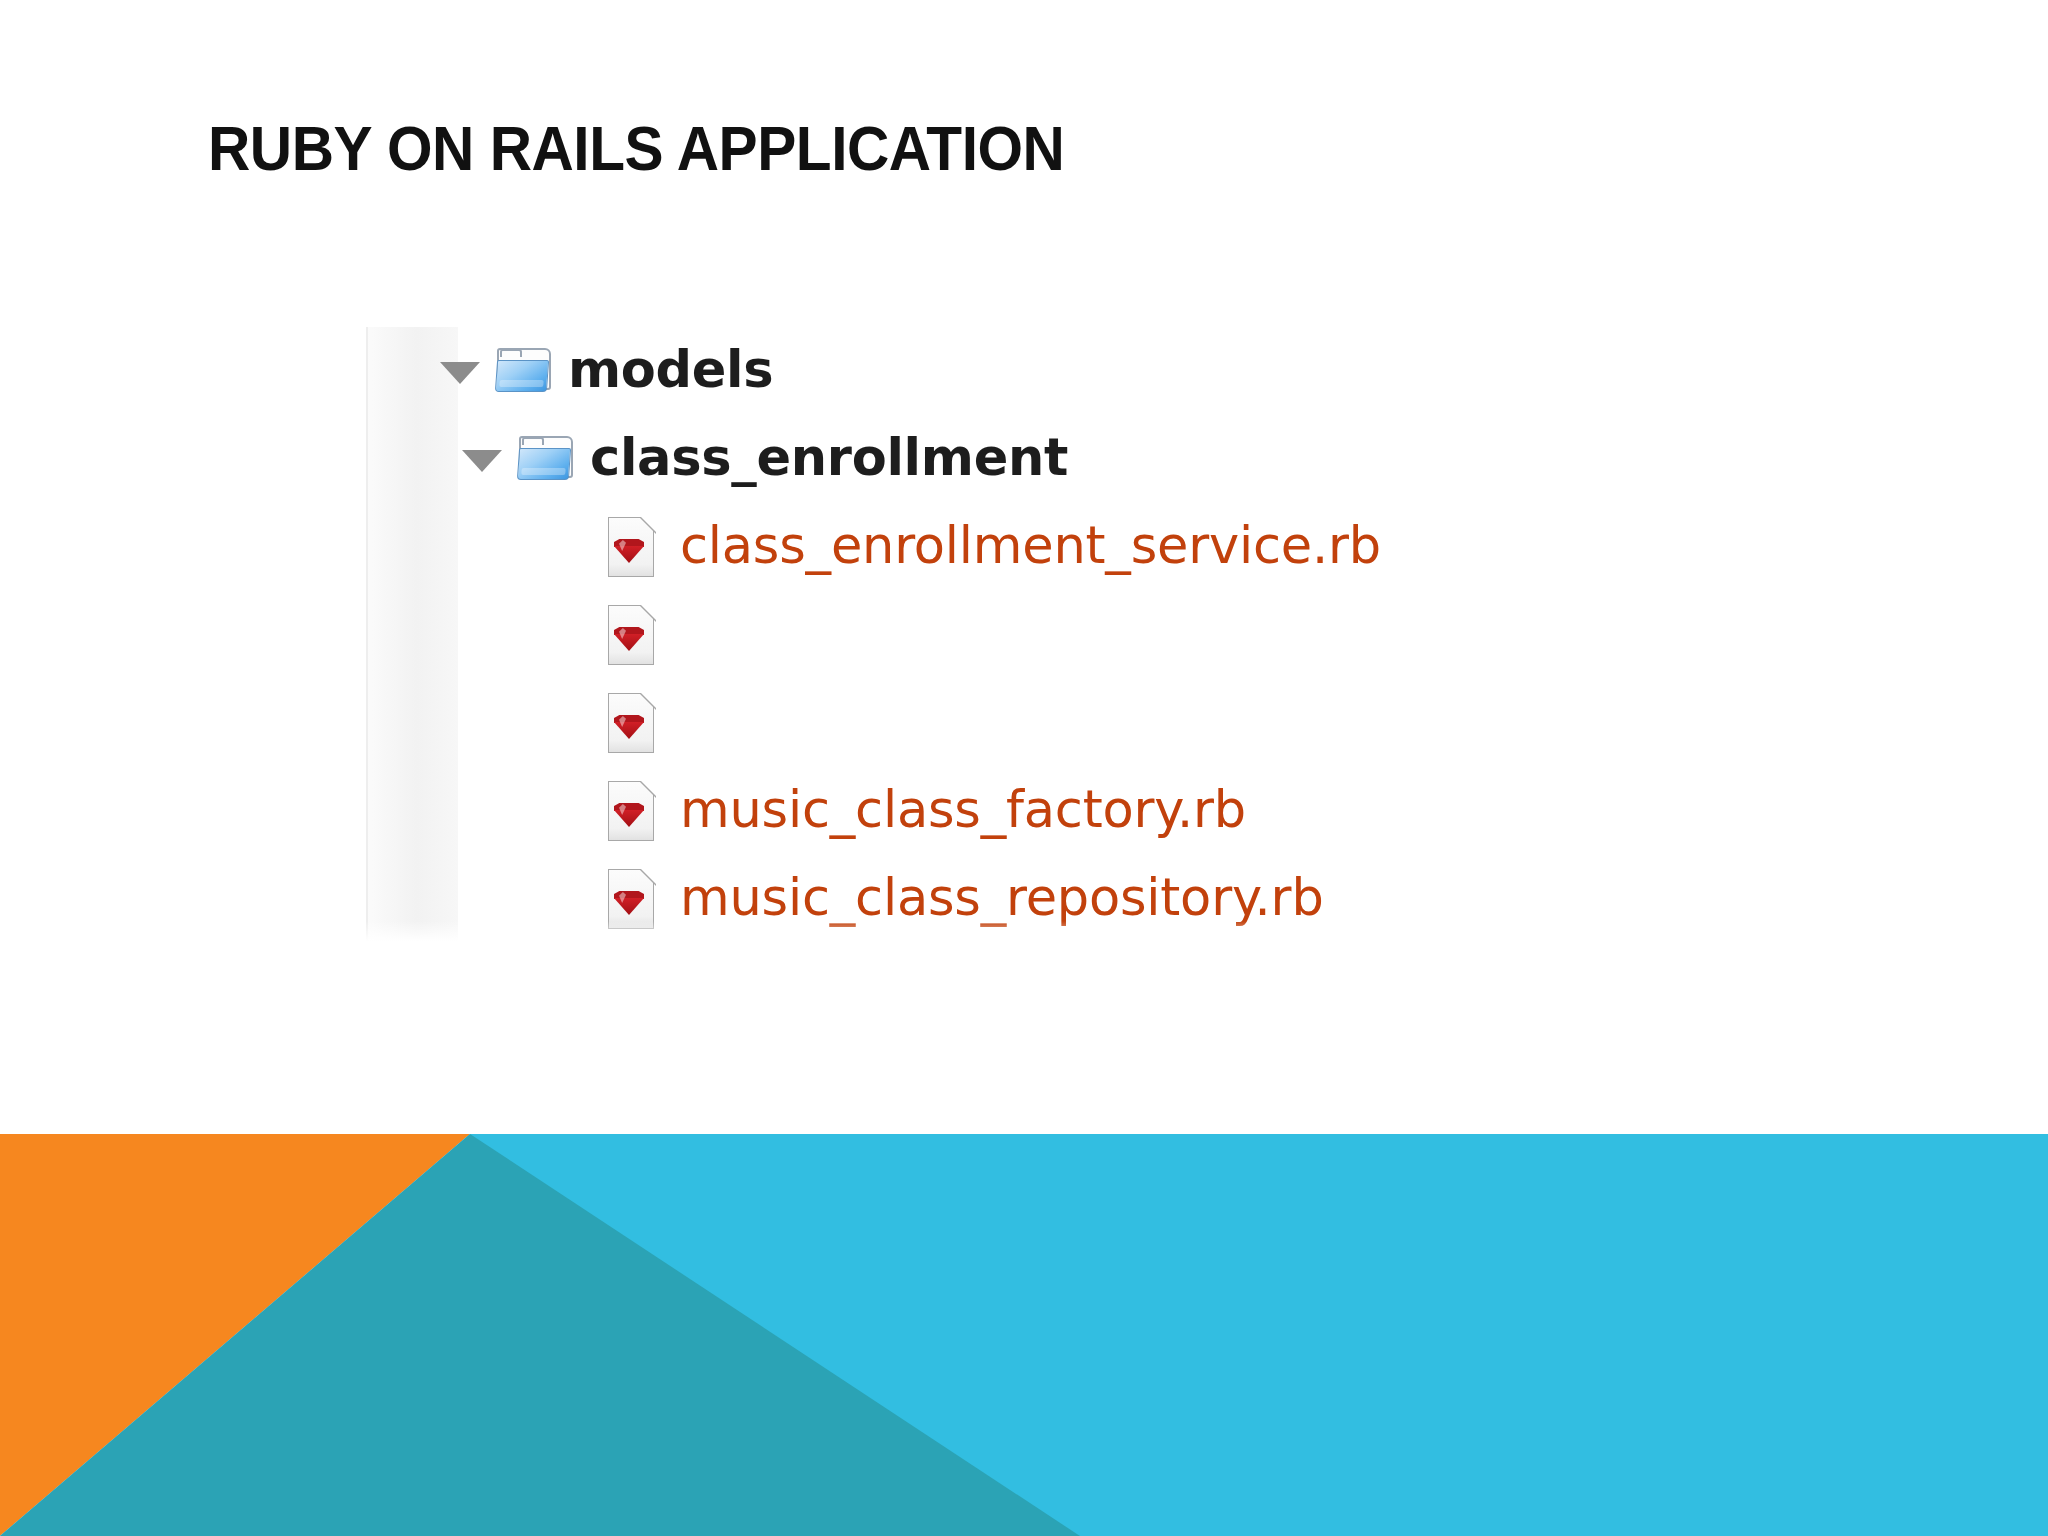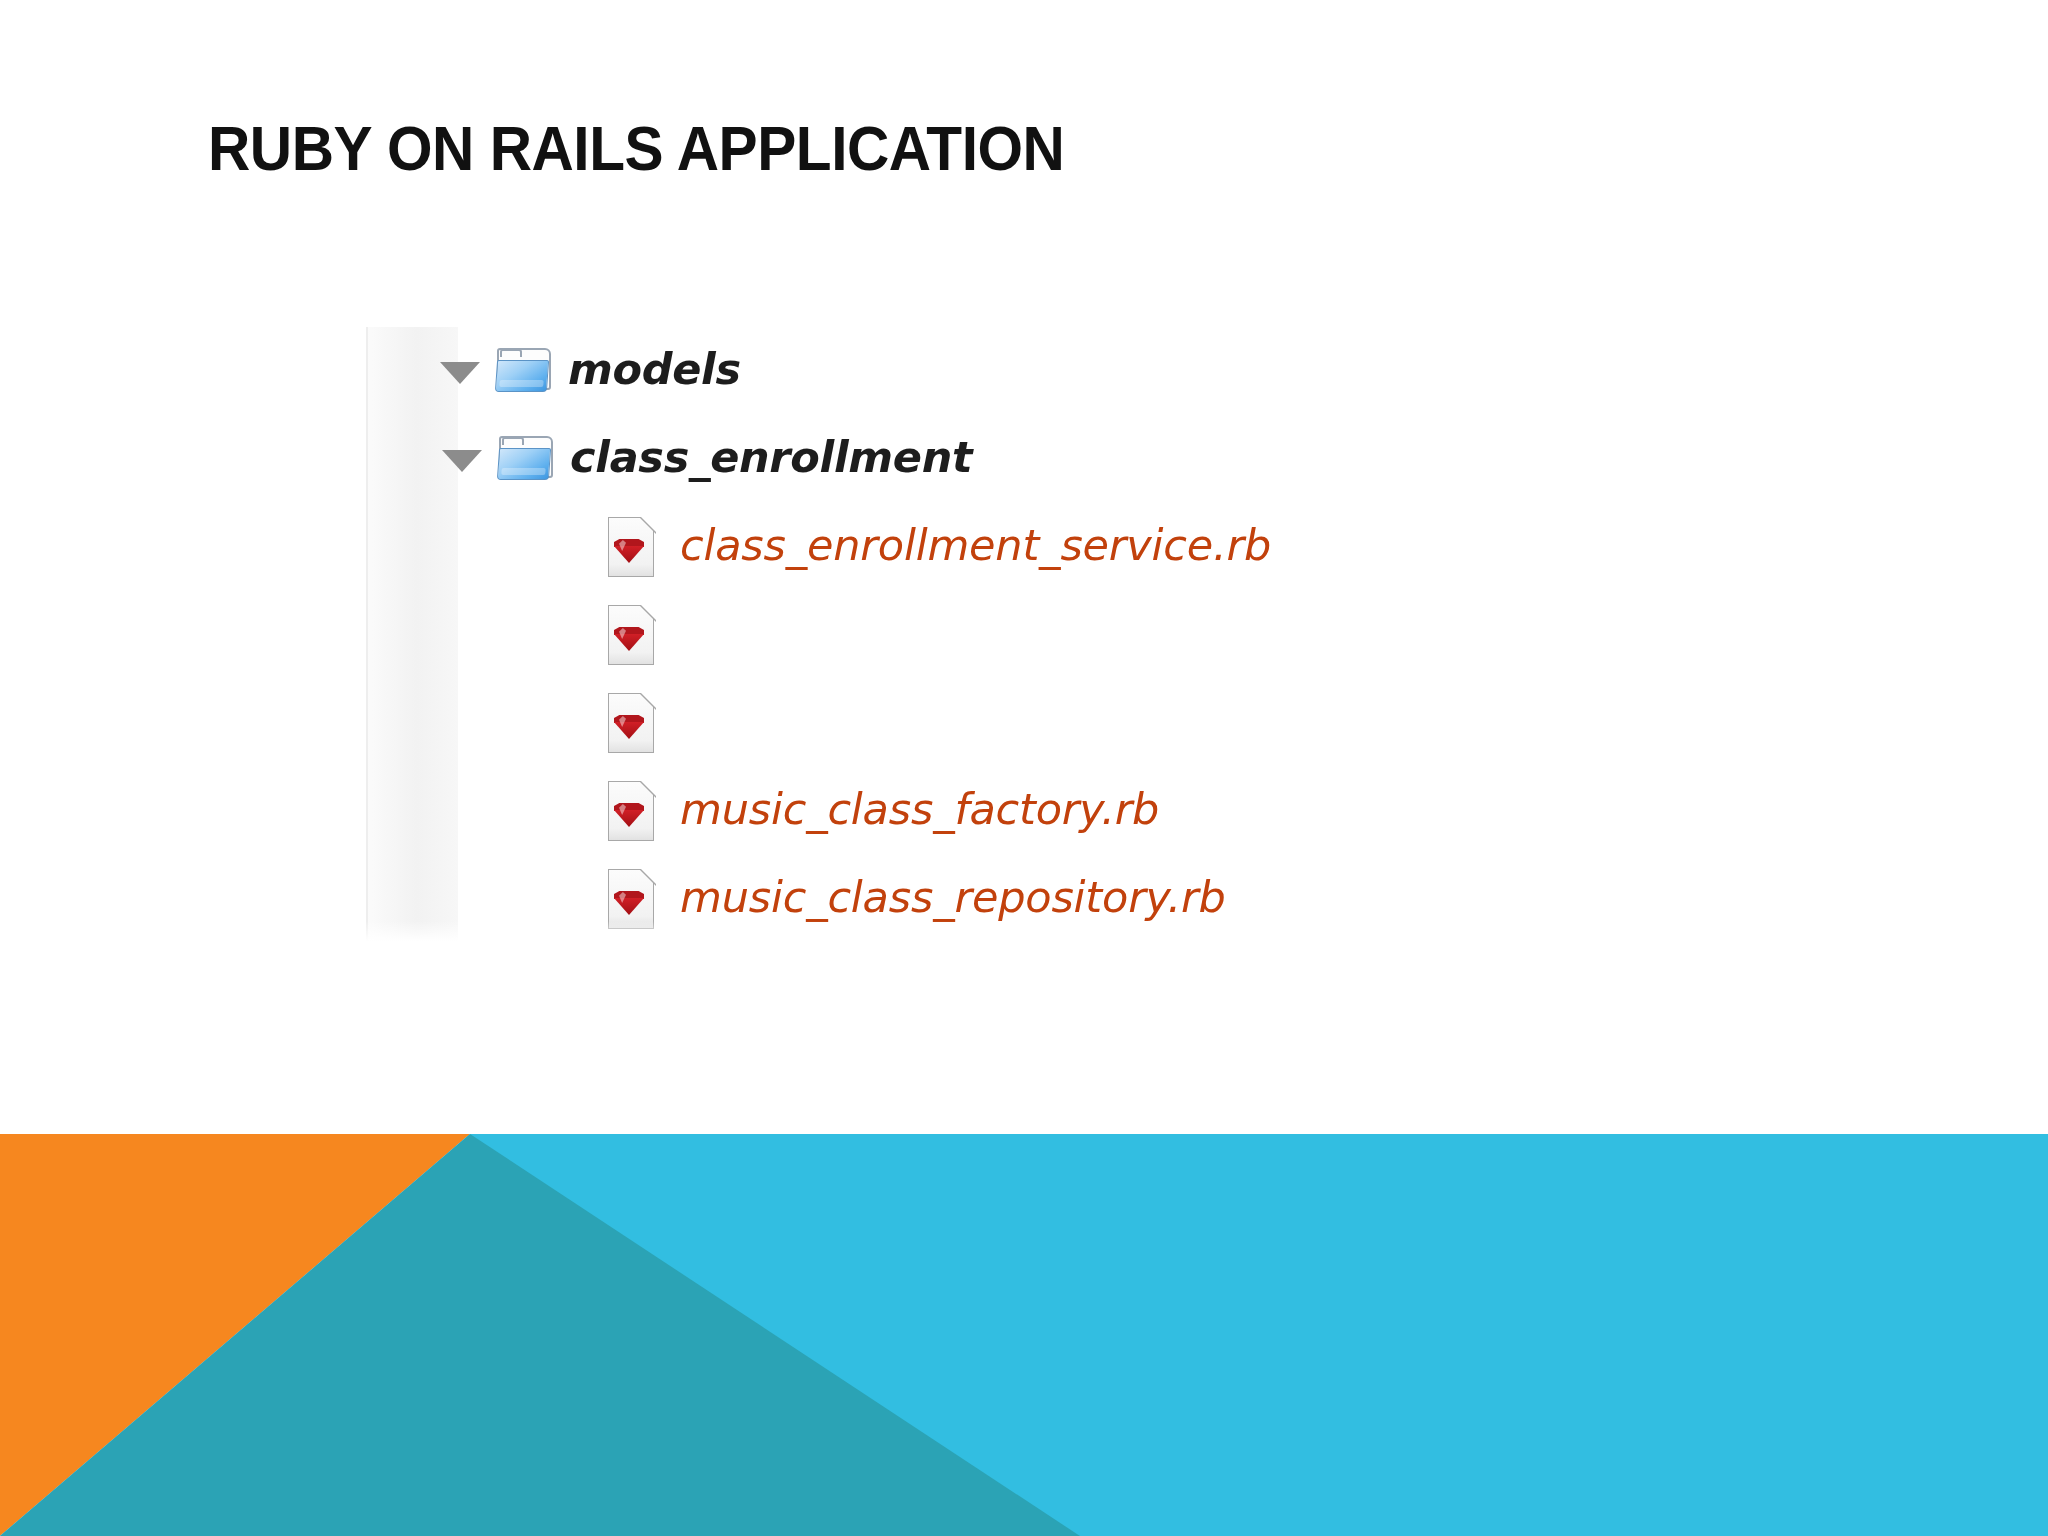--- a/index.html
+++ b/index.html
@@ -78,21 +78,21 @@
     height: 88px;
     display: flex;
     align-items: center;
     white-space: nowrap;
   }
   .tree-row.folder  { height: 88px; }
   .tree-row.file    { height: 88px; }
 
   
   .ind-0 { padding-left: 74px; }
-  .ind-1 { padding-left: 76px; }
+  .ind-1 { padding-left: 96px; }
   .ind-2 { padding-left: 240px; }
 
   
   .tri {
     width: 0; height: 0;
     border-left: 20px solid transparent;
     border-right: 20px solid transparent;
     border-top: 22px solid #8c8c8c;
     margin-right: 16px;
     flex: 0 0 auto;
@@ -196,27 +196,26 @@
     position: absolute;
     left: 5px; top: 1px;
     width: 7px; height: 11px;
     background: rgba(255,255,255,0.45);
     clip-path: polygon(0 35%, 55% 0, 100% 25%, 45% 100%);
   }
 
   
   .lbl {
     font-family: "DejaVu Sans", sans-serif;
-    font-size: 43px;
+    font-size: 51px;
     line-height: 1;
     color: #1d1d1d;
     filter: blur(0.33px);
     position: relative;
     top: -2px;
-    font-style: italic;
   }
   .lbl.bold  { font-weight: bold; letter-spacing: -0.3px; }
   .lbl.plain { font-weight: normal; letter-spacing: -0.2px; color: #c2410c; }
 
   
   .tree-row.clipped {
     height: 40px;
     overflow: hidden;
   }
   .tree-row.clipped .ruby-ico,

